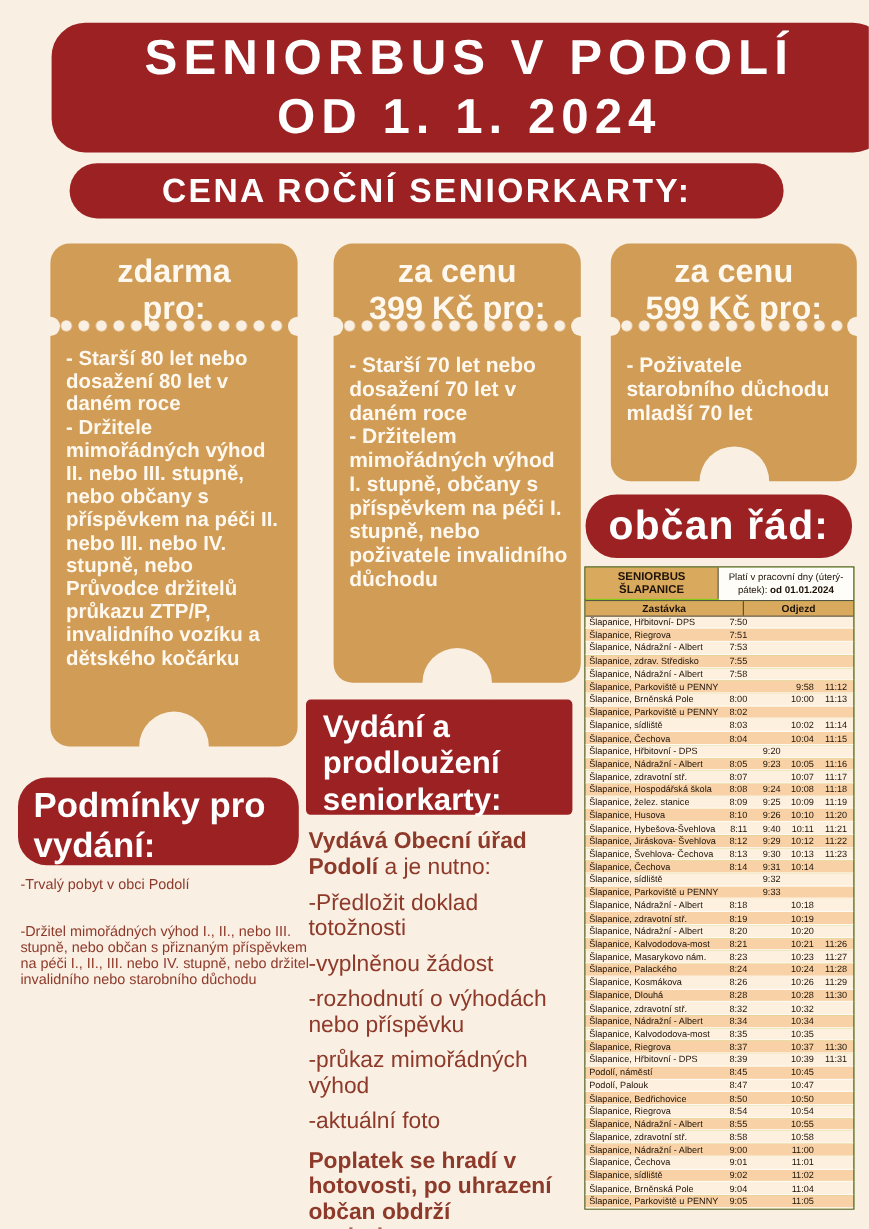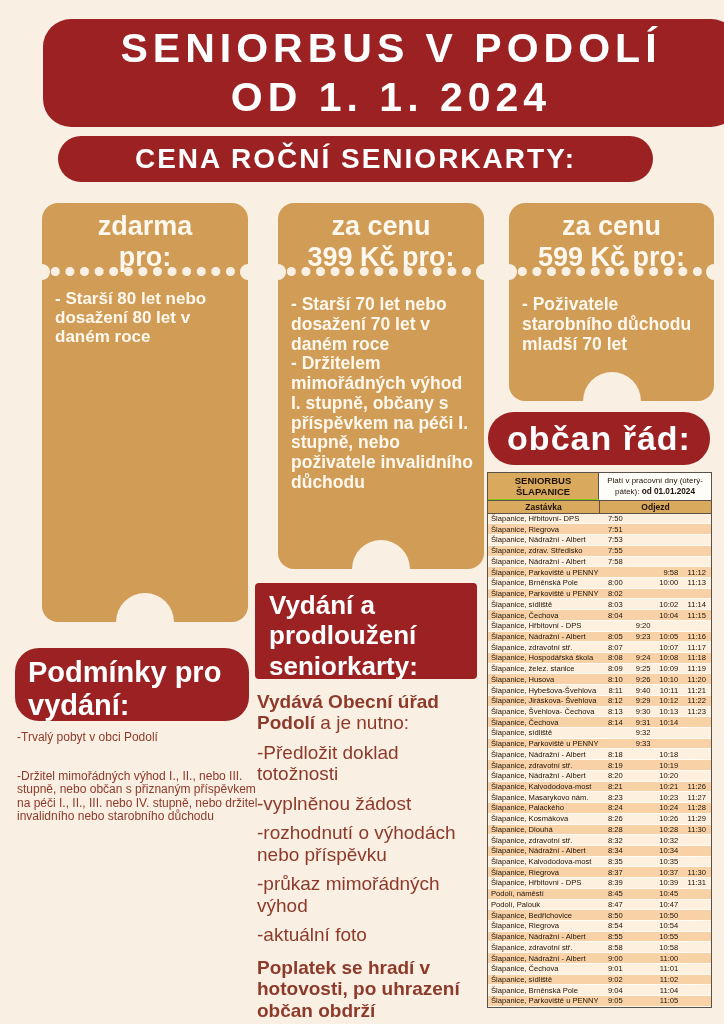--- a/index.html
+++ b/index.html
@@ -78,21 +78,21 @@
   .tt{position:absolute;left:487px;top:472px;width:225px;box-sizing:border-box;
     background:#84cc16;border:1px solid #5a5248;color:#1d1208;}
   .tt-head{display:flex;border-bottom:1px solid #5a5248;}
   .tt-head .org{width:111px;box-sizing:border-box;background:#d9a95e;border-right:1px solid #5a5248;
     font-weight:700;font-size:9.5px;display:flex;align-items:center;justify-content:center;
     text-align:center;height:26px;}
   .tt-head .validity{flex:1;font-size:8px;text-align:center;padding:2px 3px;line-height:1.4;background:#fffdf8;}
   .tt-head .validity b{font-size:8.2px;}
   .tt-cols{display:flex;background:#d9a95e;border-bottom:1px solid #5a5248;
     height:12px;font-size:8.5px;font-weight:700;line-height:12px;}
-  .tt-cols .c1{width:112px;box-sizing:border-box;text-align:center;border-right:1px solid #5a5248;}
+  .tt-cols .c1{width:132px;box-sizing:border-box;text-align:center;border-right:1px solid #5a5248;}
   .tt-cols .c2{flex:1;text-align:center;}
   .tt-row{display:flex;height:10.72px;align-items:center;background:#fdf0df;
     border-bottom:0.5px solid #fffaf2;font-size:7.6px;box-sizing:border-box;}
   .tt-row.alt{background:#f8d2a6;}
   .tt-stop{width:113px;padding-left:3px;white-space:nowrap;overflow:hidden;box-sizing:border-box;}
   .tt-time{width:28px;box-sizing:border-box;text-align:right;padding-right:5px;}
 </style>
 </head>
 <body>
 
@@ -108,20 +108,21 @@
   <div class="ticket" id="card1">
     <div class="t-title">
       <div>zdarma</div>
       <div>pro:</div>
     </div>
     <div class="perf"></div>
     <div class="side-notch l"></div>
     <div class="side-notch r"></div>
     <div class="t-body">
       <div>- Starší 80 let nebo dosažení 80 let v daném roce</div>
+      <div>- Držitele mimořádných výhod II. nebo III. stupně, nebo občany s příspěvkem na péči II. nebo III. nebo IV. stupně, nebo Průvodce držitelů průkazu ZTP/P, invalidního vozíku a dětského kočárku</div>
     </div>
     <div class="notch-bottom"></div>
   </div>
 
   <div class="ticket" id="card2">
     <div class="t-title">
       <div>za cenu</div>
       <div>399 Kč pro:</div>
     </div>
     <div class="perf"></div>

